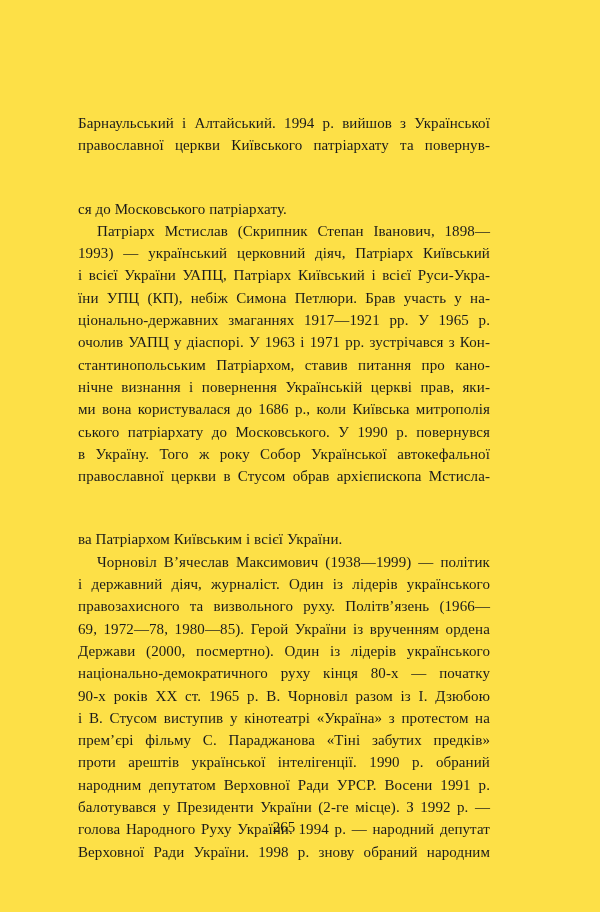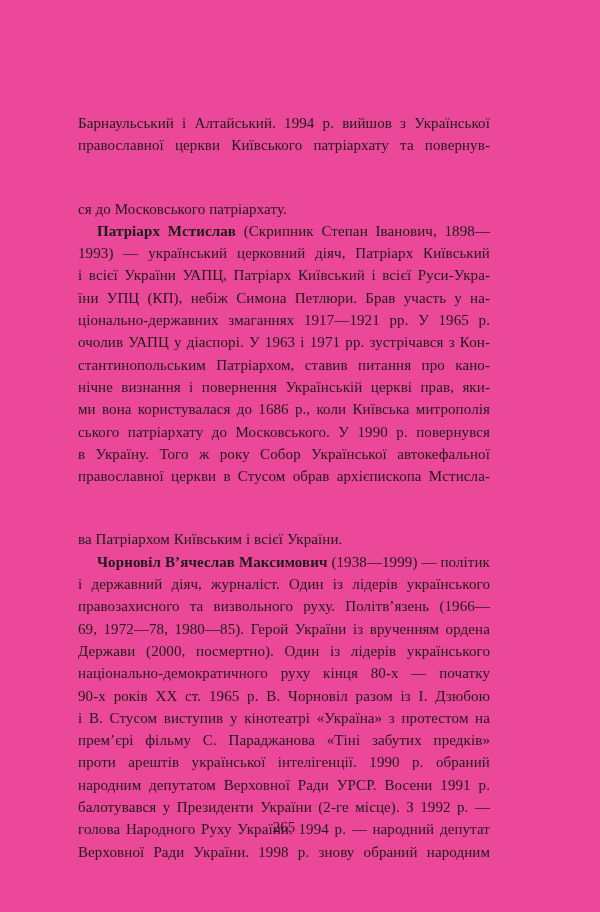--- a/index.html
+++ b/index.html
@@ -11,21 +11,21 @@
     width: 600px;
     height: 912px;
     position: relative;
     font-family: "Liberation Serif", serif;
     color: #1b1b1b;
     overflow: hidden;
   }
   .page {
     position: absolute;
     inset: 0;
-    background: #ec4899;
+    background: #fde047;
   }
   .text-block {
     position: absolute;
     left: 78px;
     top: 112px;
     width: 412px;
     font-size: 15px;
     line-height: 22.3px;
     letter-spacing: 0.1px;
   }
@@ -35,21 +35,21 @@
     min-height: 22.3px;
   }
   .line.last {
     text-align-last: left;
     margin-top: 41px;
   }
   .line.indent {
     padding-left: 19px;
   }
   .bold {
-    font-weight: 700;
+    font-weight: 400;
   }
   .page-number {
     position: absolute;
     left: 78px;
     top: 816px;
     width: 412px;
     text-align: center;
     font-size: 15px;
     line-height: 22px;
   }

